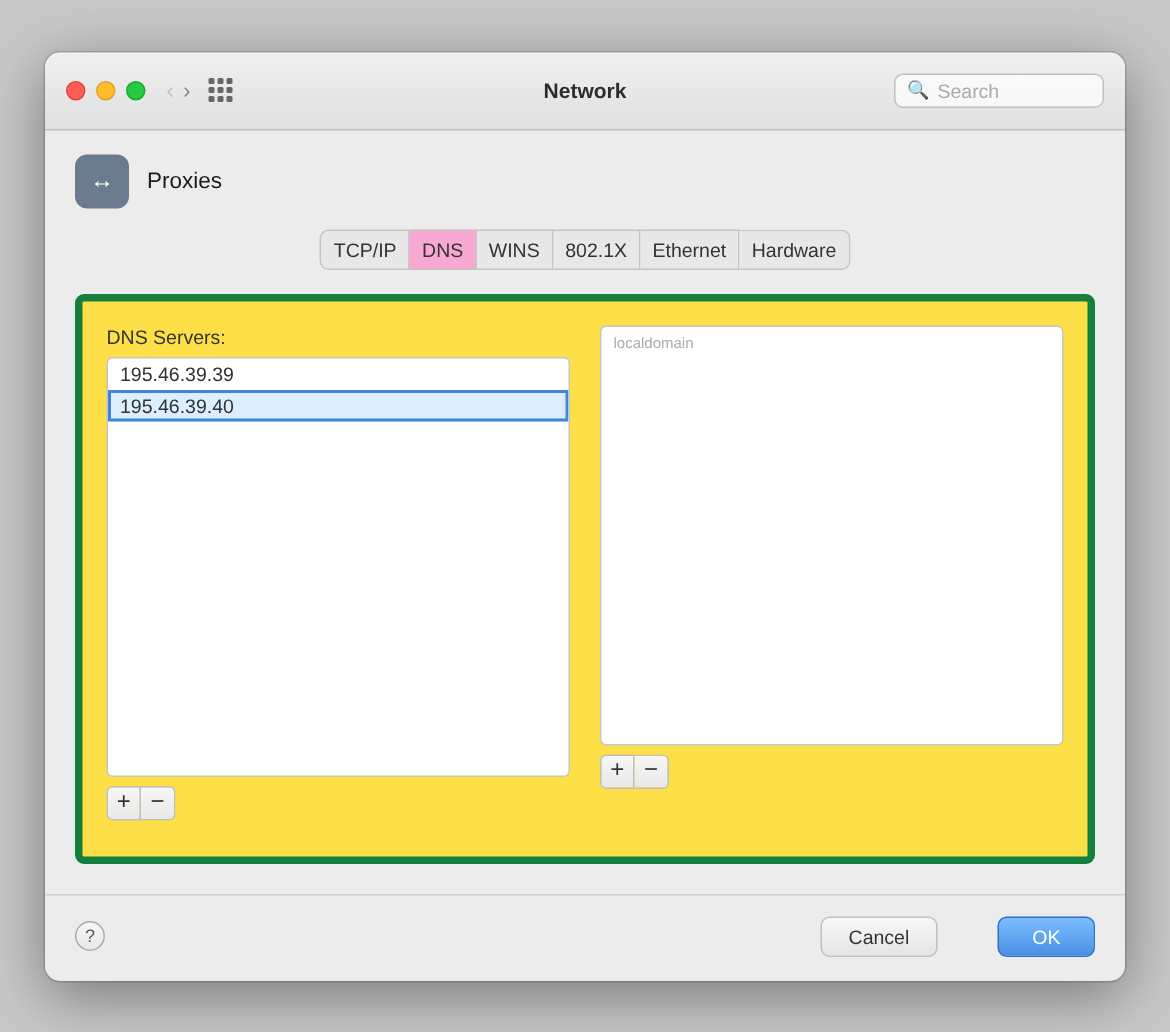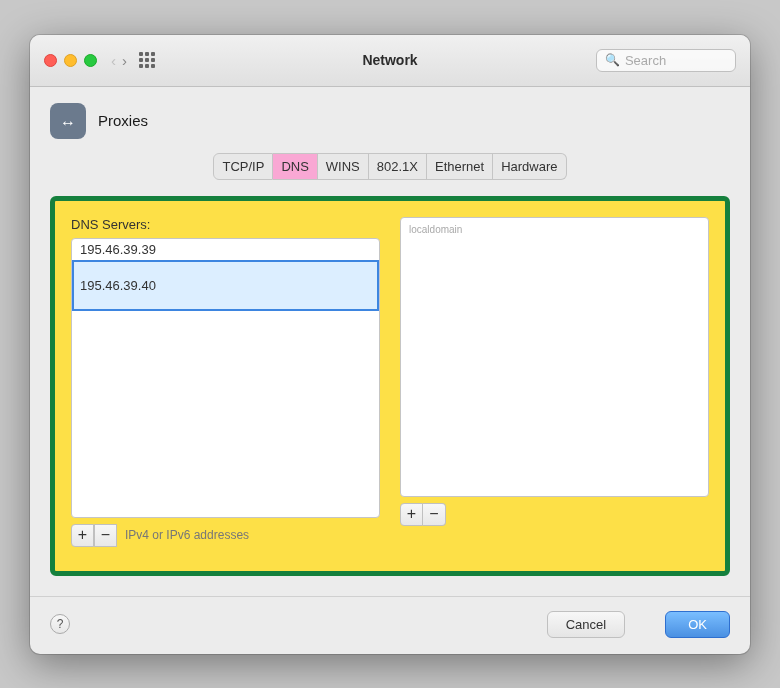--- a/index.html
+++ b/index.html
@@ -181,21 +181,21 @@
       user-select: none;
     }
     .list-item.selected {
       background: #c8daf5;
       outline: 2px solid #4a90e2;
       outline-offset: -2px;
     }
     .list-item.editing {
       background: #dceeff;
       border: 2px solid #3d85e0;
-      padding: 16px 6px;
+      padding: 1px 6px;
       outline: none;
     }
     .placeholder-text {
       color: #aaa;
       font-size: 10px;
       padding: 6px 8px;
       font-style: normal;
     }
     .list-controls {
       display: flex;
@@ -326,21 +326,20 @@
 
         <div>
           <div class="section-label">DNS Servers:</div>
           <div class="list-container">
             <div class="list-item">195.46.39.39</div>
             <div class="list-item selected editing">195.46.39.40</div>
           </div>
           <div class="list-controls">
             <button class="list-btn">+</button>
             <button class="list-btn">−</button>
-            <span class="hint-text">IPv4 or IPv6 addresses</span>
           </div>
         </div>
 
         <div>
           <div class="list-container">
             <div class="placeholder-text">localdomain</div>
           </div>
           <div class="list-controls">
             <button class="list-btn">+</button>
             <button class="list-btn">−</button>

